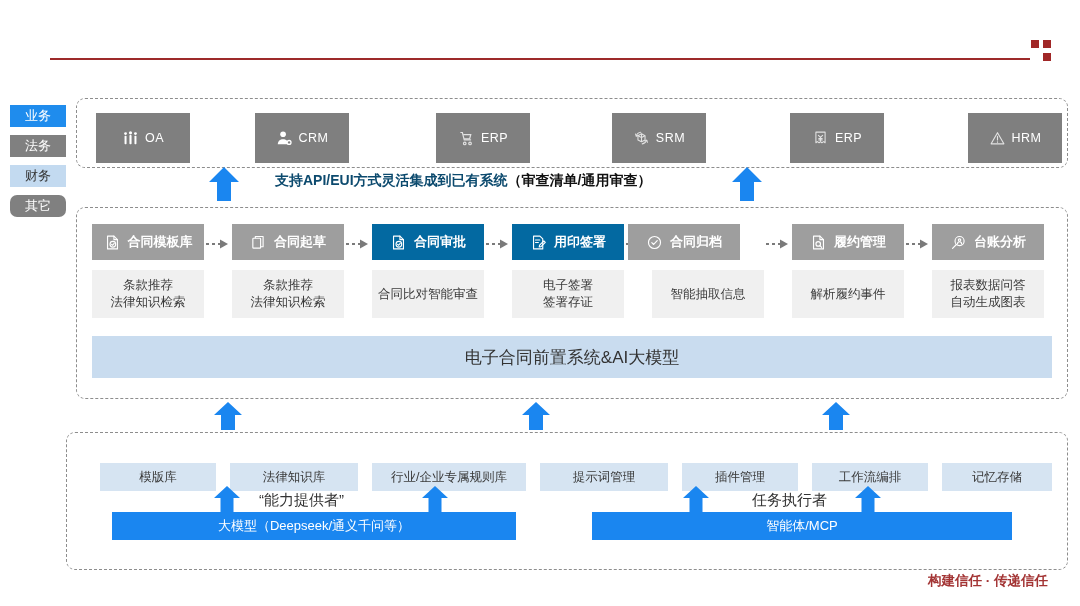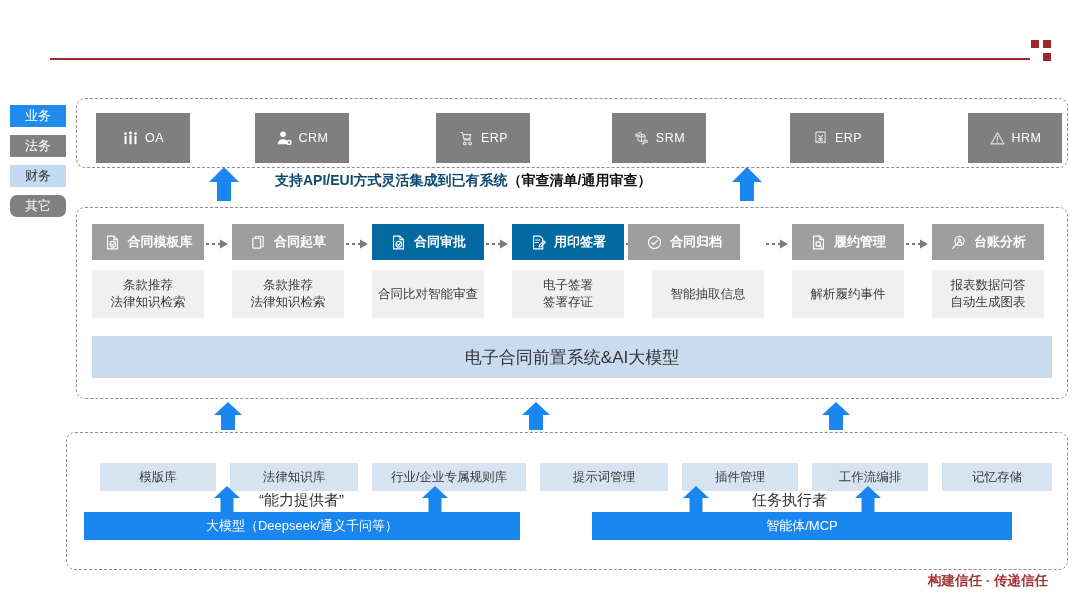--- a/index.html
+++ b/index.html
@@ -403,18 +403,18 @@
         <path d="M15 1 L28 13 H21.5 V27 H8.5 V13 H2 Z" fill="#1a86f0"></path>
       </svg>
   </div>
   <div class="role" style="left:752px">任务执行者</div>
   <div class="arrow" style="left:853px;top:485px">
     <svg width="30" height="28" viewBox="0 0 30 28">
         <path d="M15 1 L28 13 H21.5 V27 H8.5 V13 H2 Z" fill="#1a86f0"></path>
       </svg>
   </div>
 
-  <div class="bigbar" style="left:84px;width:436px">大模型（Deepseek/通义千问等）</div>
+  <div class="bigbar" style="left:112px;width:404px">大模型（Deepseek/通义千问等）</div>
   <div class="bigbar" style="left:592px;width=420px;width:420px">智能体/MCP</div>
 
   <div class="footer">构建信任 · 传递信任</div>
 
 </div>
 
 </body></html>

